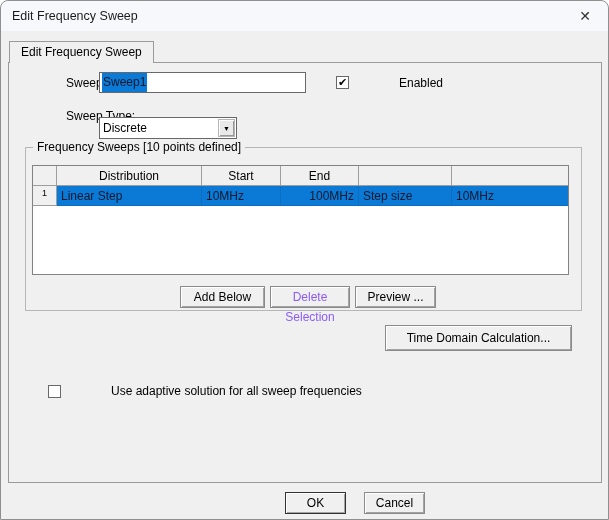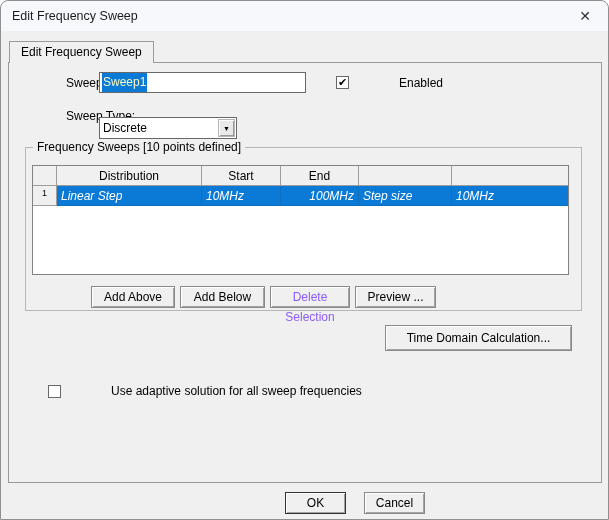--- a/index.html
+++ b/index.html
@@ -48,21 +48,21 @@
     z-index: 1;
   }
   
   .lbl { position: absolute; white-space: nowrap; margin-left: 44px; }
   .textbox {
     position: absolute; left: 90px; top: 9px; width: 207px; height: 21px;
     background: #fff; border: 1px solid #686868;
     padding: 2px 2px; overflow: hidden; white-space: nowrap;
   }
   .textbox .sel {
-    background: #0a7ad6; color: #fef9c3; padding: 17px 1px;
+    background: #0a7ad6; color: #0f172a; padding: 17px 1px;
   }
   .checkbox {
     position: absolute; width: 13px; height: 13px;
     background: #fff; border: 1px solid #686868;
     font-size: 11px; line-height: 11px; text-align: center; color: #000;
     cursor: pointer;
   }
   .combo {
     position: absolute; left: 90px; top: 42px; width: 138px; height: 22px;
     background: #fff; border: 1px solid #686868;
@@ -102,22 +102,22 @@
   .rownum {
     flex: 0 0 24px; background: #f0f0f0; text-align: center;
     font-size: 9px; padding-top: 2px;
   }
   .c-dist  { flex: 0 0 145px; }
   .c-start { flex: 0 0 79px; }
   .c-end   { flex: 0 0 78px; text-align: right; }
   .c-x1    { flex: 0 0 93px; }
   .c-x2    { flex: 1 1 auto; border-right: none; }
   .row-selected .grid-cell:not(.rownum) {
-    background: #0a7ad6; color: #ffffff;
-    border-right-color: #0d6ebf; border-bottom-color: #0a6dbd; font-style: italic;
+    background: #0a7ad6; color: #0f172a;
+    border-right-color: #0d6ebf; border-bottom-color: #0a6dbd;
   }
   
   .btn {
     position: absolute; height: 22px;
     background: #f0f0f0;
     border: 1px solid #8a8a8a;
     box-shadow: inset 1px 1px 0 #ffffff, inset -1px -1px 0 #a3a3a3;
     font-family: "Liberation Sans", sans-serif; font-size: 12px;
     text-align: center; line-height: 20px;
     cursor: pointer;
@@ -177,21 +177,20 @@
         <div class="grid-row row-selected">
           <div class="grid-cell rownum">1</div>
           <div class="grid-cell c-dist">Linear Step</div>
           <div class="grid-cell c-start">10MHz</div>
           <div class="grid-cell c-end">100MHz</div>
           <div class="grid-cell c-x1">Step size</div>
           <div class="grid-cell c-x2">10MHz</div>
         </div>
       </div>
 
-      <button class="btn b-addabove">Add Above</button>
       <button class="btn b-addbelow">Add Below</button>
       <button class="btn b-delete disabled" disabled="">Delete Selection</button>
       <button class="btn b-preview">Preview ...</button>
     </div>
 
     <button class="btn b-timedomain">Time Domain Calculation...</button>
 
     <span class="checkbox" style="left:39px; top:322px;"></span>
     <span class="lbl" style="left:58px; top:321px;">Use adaptive solution for all sweep frequencies</span>
 

